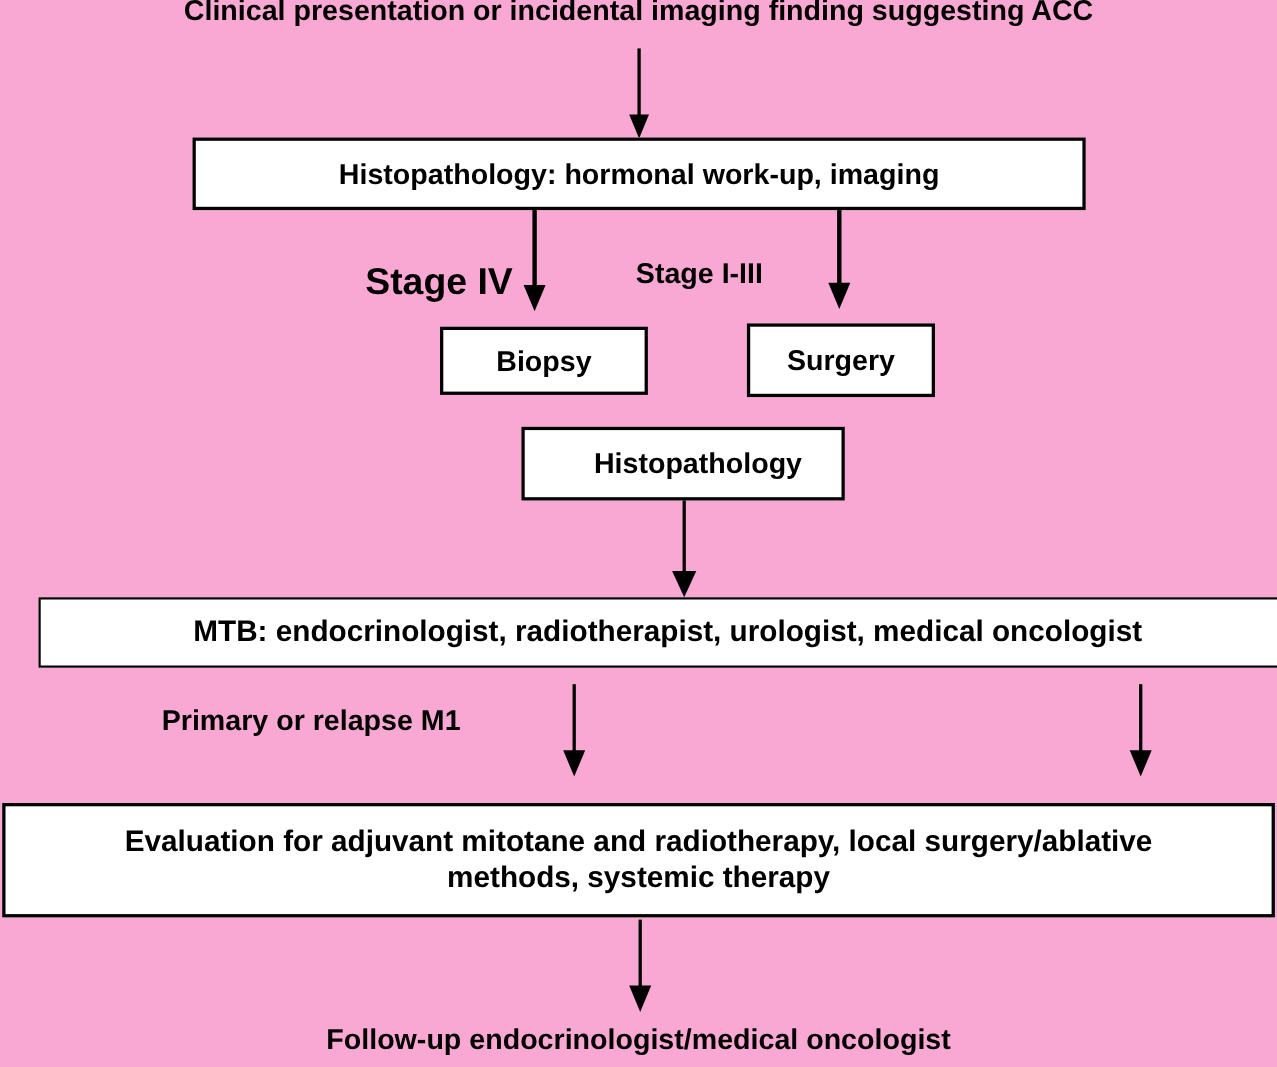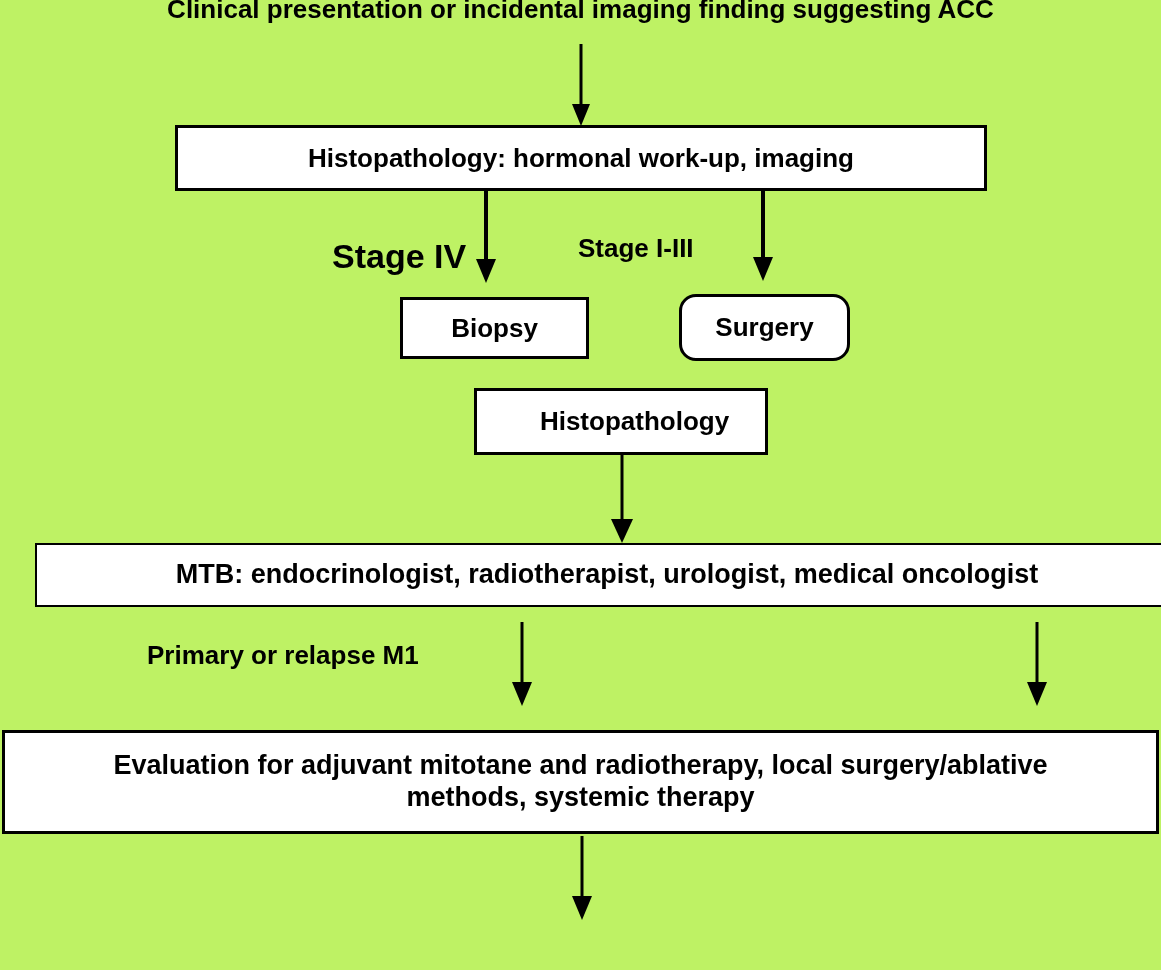--- a/index.html
+++ b/index.html
@@ -4,21 +4,21 @@
 <style>
   html, body {
     margin: 0;
     padding: 0;
     background: #ffffff;
   }
   #canvas {
     position: relative;
     width: 1161px;
     height: 970px;
-    background: #bef264;
+    background: #f9a8d4;
     font-family: "Liberation Sans", sans-serif;
     font-weight: bold;
     color: #000000;
     overflow: hidden;
   }
 
   
   .free-text {
     position: absolute;
     text-align: center;
@@ -87,21 +87,21 @@
     <svg width="36" height="92" viewBox="0 0 36 92">
       <line x1="18" y1="0" x2="18" y2="72" stroke="#000" stroke-width="4"></line>
       <polygon points="18,90 8,66 28,66" fill="#000"></polygon>
     </svg>
   </div>
 
   <div class="edge-label" style="left:578px; top:233px; font-size:26px;">Stage I-III</div>
 
   <div class="node-box" style="left:400px; top:297px; width:189px; height:62px; font-size:26px;">Biopsy</div>
 
-  <div class="node-box" style="left:679px; top:294px; width:171px; height:67px; font-size:26px;border-radius:17px;">Surgery</div>
+  <div class="node-box" style="left:679px; top:294px; width:171px; height:67px; font-size:26px;">Surgery</div>
 
   <div class="node-box" style="left:474px; top:388px; width:294px; height:67px; font-size:26px;padding-left:27px;">Histopathology</div>
 
   <div class="connector" style="left:604px; top:455px; width:36px; height:90px;">
     <svg width="36" height="90" viewBox="0 0 36 90">
       <line x1="18" y1="0" x2="18" y2="68" stroke="#000" stroke-width="3"></line>
       <polygon points="18,88 7,64 29,64" fill="#000"></polygon>
     </svg>
   </div>
 
@@ -126,14 +126,15 @@
 
   <div class="node-box" style="left:2px; top:730px; width:1157px; height:104px; font-size:27px; padding:0 80px;">Evaluation for adjuvant mitotane and radiotherapy, local surgery/ablative methods, systemic therapy</div>
 
   <div class="connector" style="left:564px; top:836px; width:36px; height:86px;">
     <svg width="36" height="86" viewBox="0 0 36 86">
       <line x1="18" y1="0" x2="18" y2="64" stroke="#000" stroke-width="3"></line>
       <polygon points="18,84 8,60 28,60" fill="#000"></polygon>
     </svg>
   </div>
 
+  <div class="free-text" style="left:0px; top:932px; width:1161px; font-size:26px;">Follow-up endocrinologist/medical oncologist</div>
 
 </div>
 
 </body></html>

